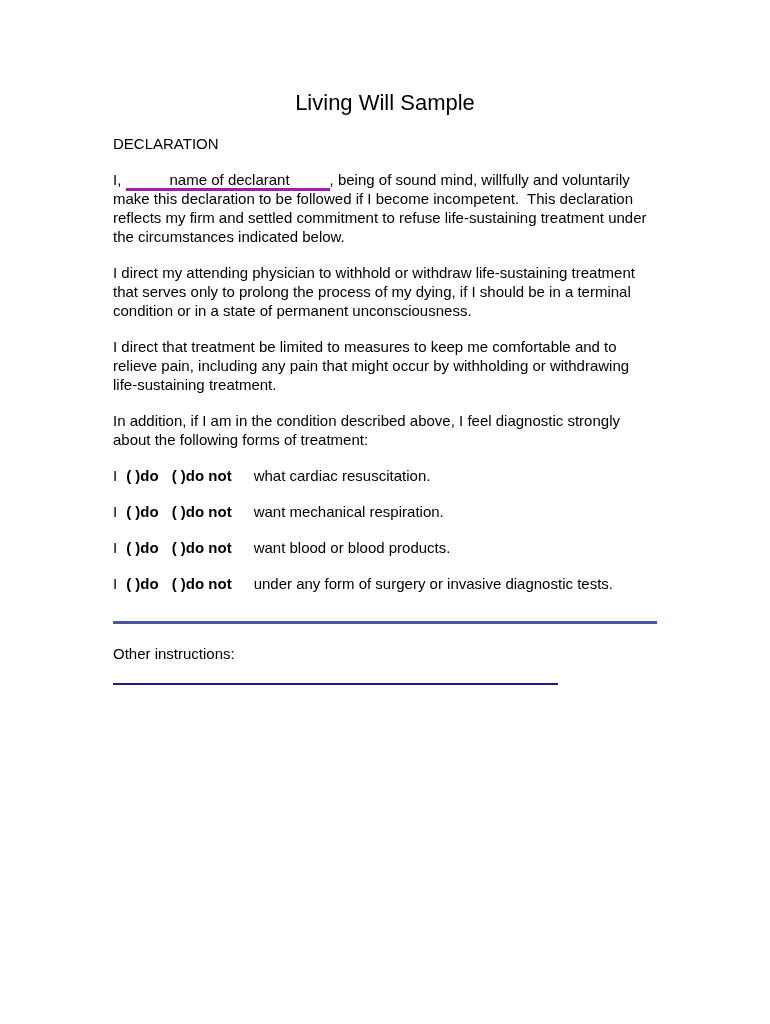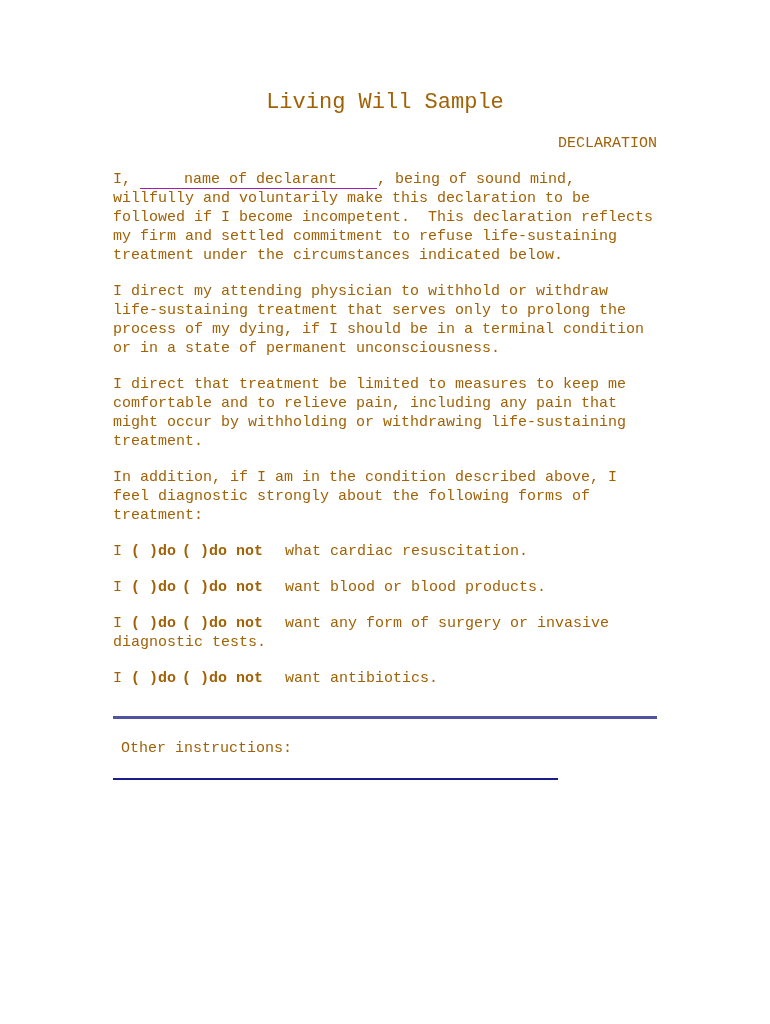--- a/index.html
+++ b/index.html
@@ -7,66 +7,66 @@
     padding: 0;
     background: #ffffff;
   }
   .page {
     position: relative;
     width: 770px;
     height: 1024px;
     box-sizing: border-box;
     padding: 90px 113px 8px 113px;
     background: #ffffff;
-    font-family: Liberation Mono, monospace;
+    font-family: Liberation Sans, sans-serif;
     font-size: 15px;
     line-height: 19px;
-    color: #a16207;
+    color: #000000;
     overflow: hidden;
   }
   .doc-title {
     margin: 0 0 18px 0;
     font-size: 22px;
     line-height: 26px;
     font-weight: normal;
     text-align: center;
     white-space: pre-wrap;
   }
   .para {
     margin: 0 0 17px 0;
     white-space: pre-wrap;
   }
   .section-heading {
-    text-align: right;
+    text-align: left;
     margin: 8px 0 17px 0;
   }
   .blank {
-    border-bottom: 1px solid #a21caf;
+    border-bottom: 3px solid #a21caf;
     padding: 0 40px 0 44px;
   }
   .choice-row {
     margin: 0 0 17px 0;
     white-space: pre-wrap;
   }
   .choice-pronoun { margin-right: 9px; }
   .do-option {
     font-weight: bold;
-    margin-right: 6px;
+    margin-right: 13px;
   }
   .do-not-option {
     font-weight: bold;
     margin-right: 22px;
   }
   .divider {
     height: 3px;
     background: #5054a0;
     margin: 28px 0 20px 0;
   }
   .other-label {
-    margin: 8px;
+    margin: 0;
     white-space: pre-wrap;
   }
   .fill-line {
     width: 445px;
     height: 2px;
     background: #1c1c8c;
     margin-top: 20px;
   }
 </style>
 </head>
@@ -82,28 +82,28 @@
   <p class="para"><span>I, </span><span class="blank">name of declarant</span><span>, being of sound mind, willfully and voluntarily make this declaration to be followed if I become incompetent.  This declaration reflects my firm and settled commitment to refuse life-sustaining treatment under the circumstances indicated below.</span></p>
 
   <p class="para">I direct my attending physician to withhold or withdraw life-sustaining treatment that serves only to prolong the process of my dying, if I should be in a terminal condition or in a state of permanent unconsciousness.</p>
 
   <p class="para">I direct that treatment be limited to measures to keep me comfortable and to relieve pain, including any pain that might occur by withholding or withdrawing life-sustaining treatment.</p>
 
   <p class="para">In addition, if I am in the condition described above, I feel diagnostic strongly about the following forms of treatment:</p>
 
   <div class="choice-row"><span class="choice-pronoun">I</span><span class="do-option">( )do</span><span class="do-not-option">( )do not</span><span>what cardiac resuscitation.</span></div>
 
+  <div class="choice-row"><span class="choice-pronoun">I</span><span class="do-option">( )do</span><span class="do-not-option">( )do not</span><span>want mechanical respiration.</span></div>
 
 
   <div class="choice-row"><span class="choice-pronoun">I</span><span class="do-option">( )do</span><span class="do-not-option">( )do not</span><span>want blood or blood products.</span></div>
 
-  <div class="choice-row"><span class="choice-pronoun">I</span><span class="do-option">( )do</span><span class="do-not-option">( )do not</span><span>want any form of surgery or invasive diagnostic tests.</span></div>
+  <div class="choice-row"><span class="choice-pronoun">I</span><span class="do-option">( )do</span><span class="do-not-option">( )do not</span><span>under any form of surgery or invasive diagnostic tests.</span></div>
 
 
-  <div class="choice-row"><span class="choice-pronoun">I</span><span class="do-option">( )do</span><span class="do-not-option">( )do not</span><span>want antibiotics.</span></div>
 
   <div class="divider"></div>
 
 
   <p class="para other-label">Other instructions:</p>
 
   <div class="fill-line"></div>
 
 </div>
 

